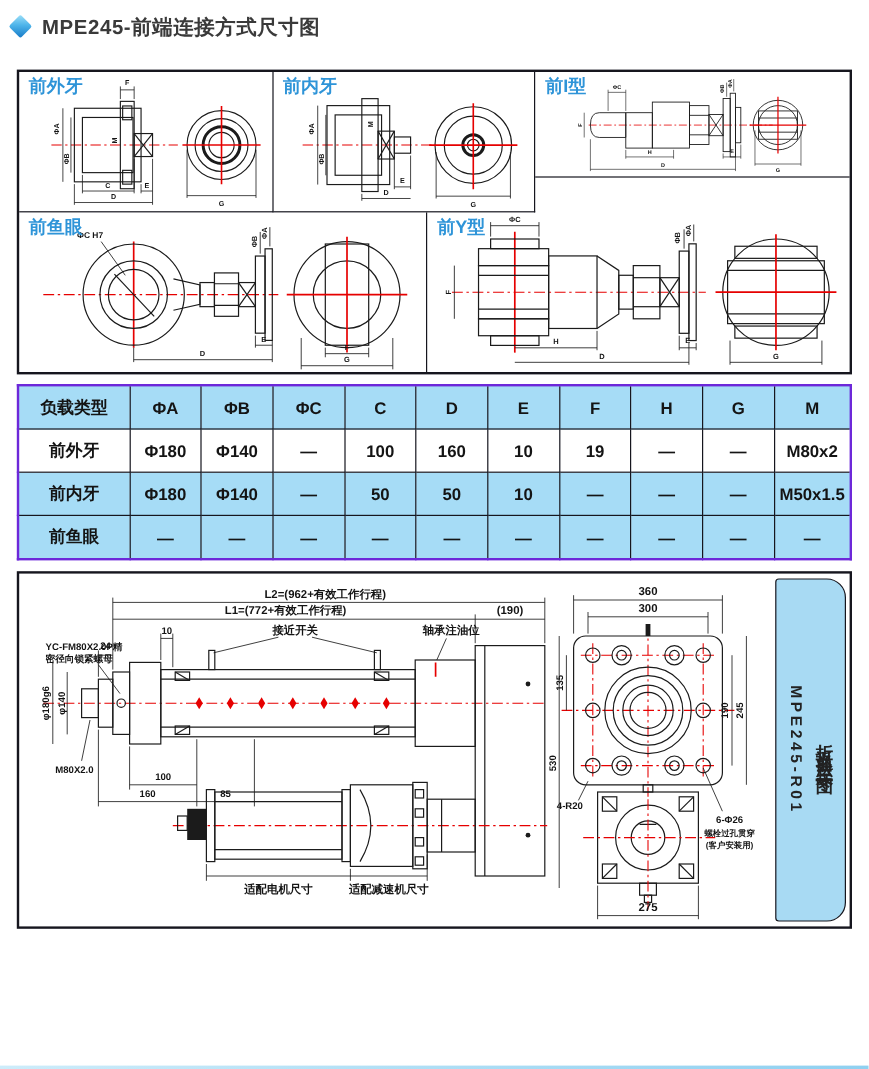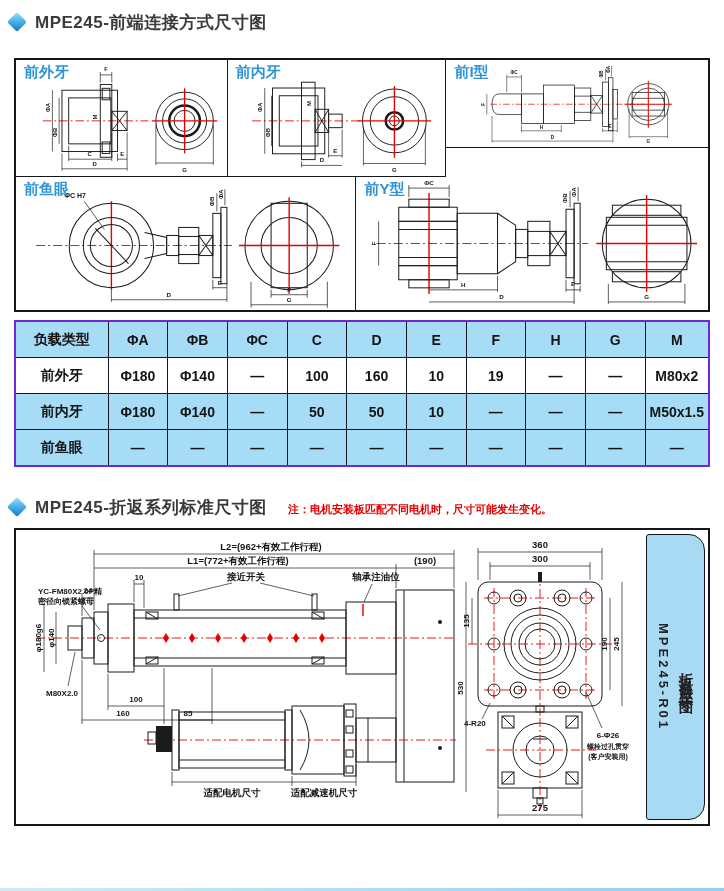--- a/index.html
+++ b/index.html
@@ -362,25 +362,20 @@
           <td>—</td>
           <td>—</td>
           <td>—</td>
           <td>—</td>
           <td>—</td>
           <td>—</td>
       </tr>
     </tbody>
   </table>
 
-  <div class="hdr" id="hdr2">
-    <span class="diamond"></span>
-    <h1>MPE245-折返系列标准尺寸图</h1>
-    <span class="note">注：电机安装板匹配不同电机时，尺寸可能发生变化。</span>
-  </div>
 
   <div class="panel" id="panel2">
     <svg class="main" width="620" height="290" viewBox="0 0 620 290">
 
       <line class="r" x1="20" y1="108" x2="440" y2="108"></line>
 
       <rect class="k" x="52" y="96" width="14" height="24"></rect>
       <rect class="k" x="66" y="88" width="12" height="40"></rect>
       <rect class="k" x="78" y="82" width="14" height="52"></rect>
       <circle class="k" cx="85" cy="108" r="3.5"></circle>

